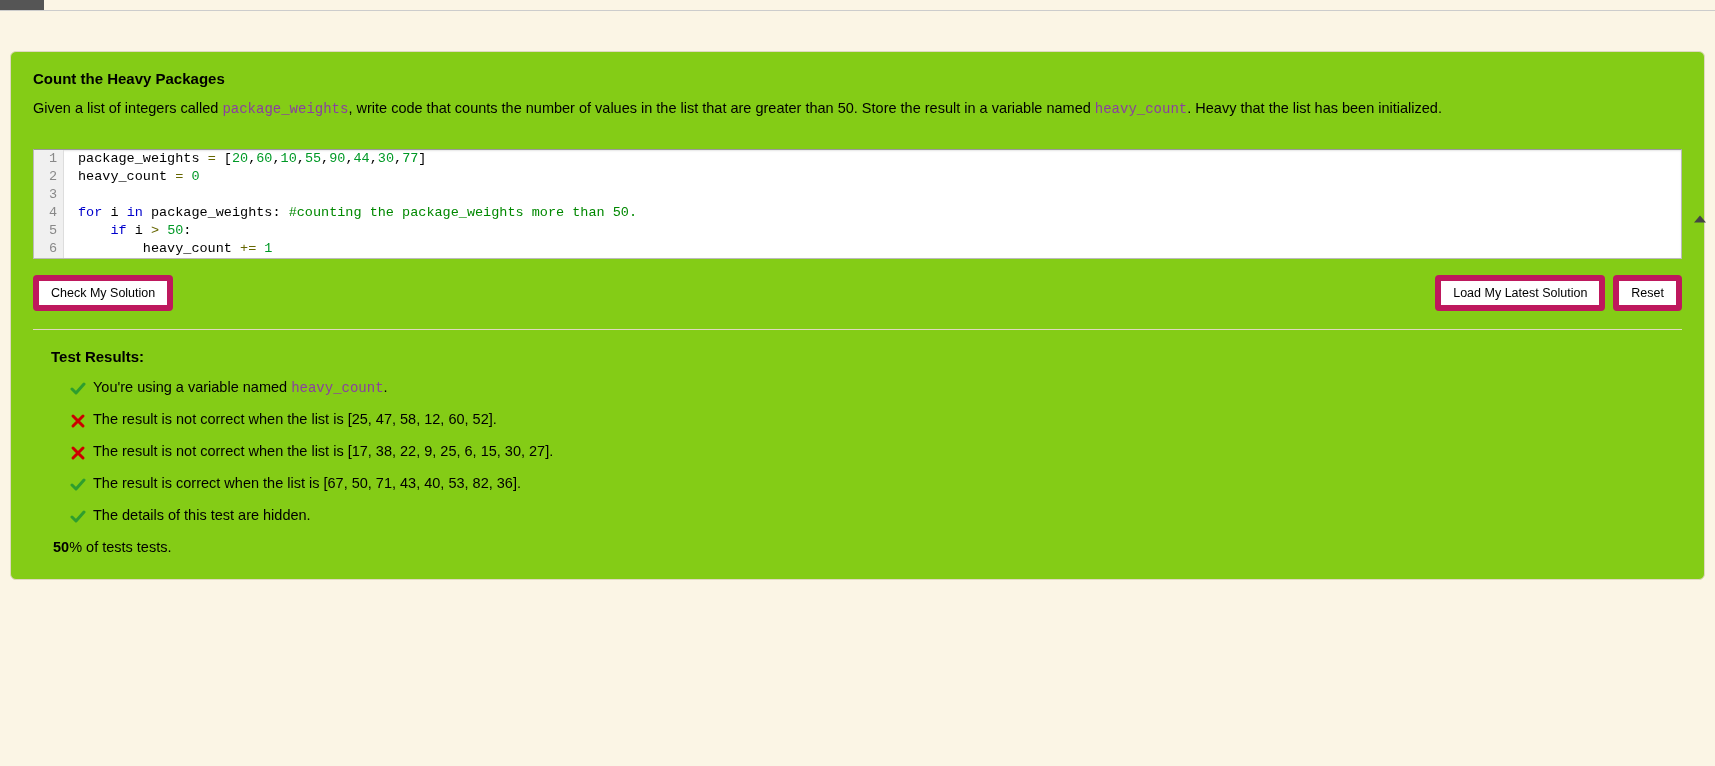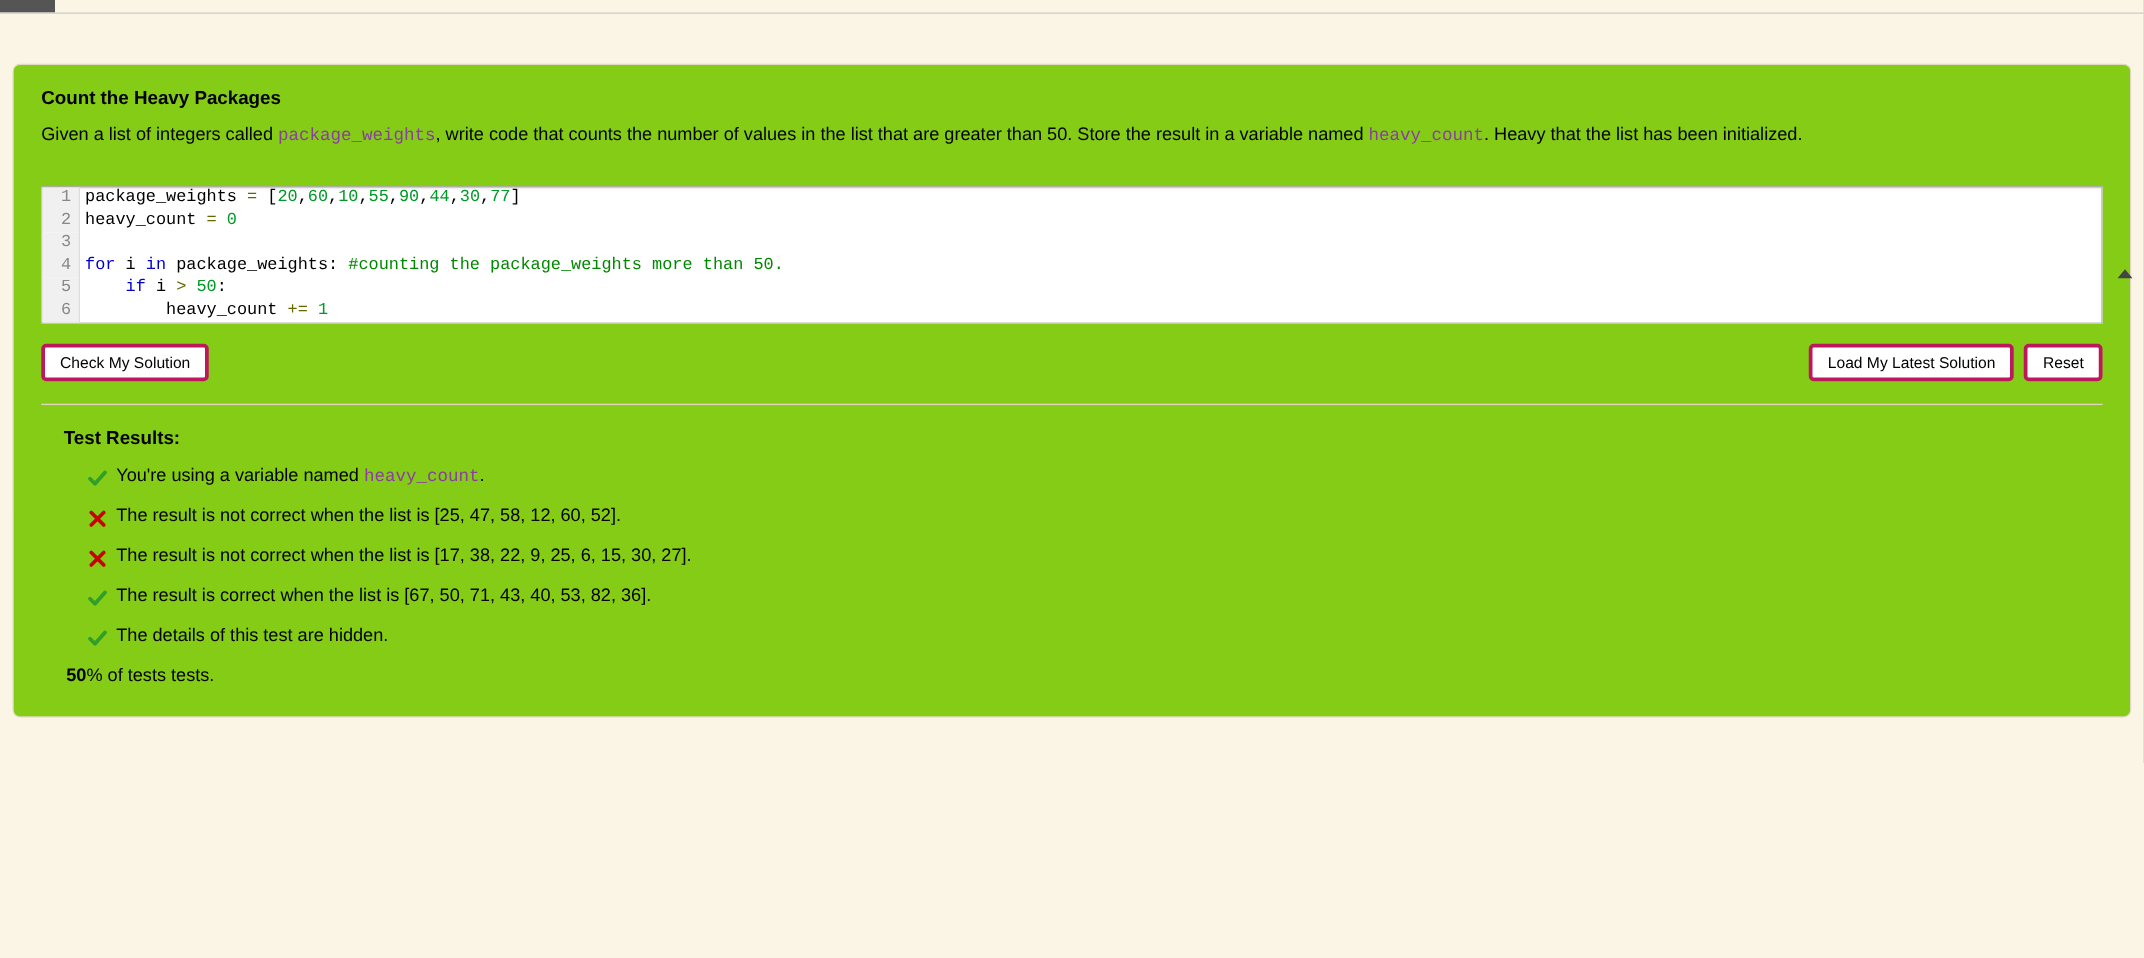--- a/index.html
+++ b/index.html
@@ -63,34 +63,35 @@
     background: #f0f0f0;
     color: #888;
     border-right: 1px solid #ddd;
     user-select: none;
     flex-shrink: 0;
   }
   .code-cell {
     padding-left: 4px;
     white-space: pre;
     flex: 1;
+    margin-left: 10px;
   }
   .tok-kw { color: #0000cc; }
   .tok-num { color: #009926; }
   .tok-op { color: #666600; }
   .tok-comment { color: #008800; }
   .tok-id { color: #000; }
   .button-row {
     display: flex;
     align-items: center;
     margin-bottom: 18px;
   }
   .btn {
     background: #fff;
-    border: 3px solid #be185d;
+    border: 6px solid #be185d;
     border-radius: 4px;
     padding: 5px 12px;
     font-family: Verdana, sans-serif;
     font-size: 12.5px;
     cursor: pointer;
   }
   .spacer { flex: 1; }
   .btn + .btn { margin-left: 8px; }
   .hr {
     border: none;

